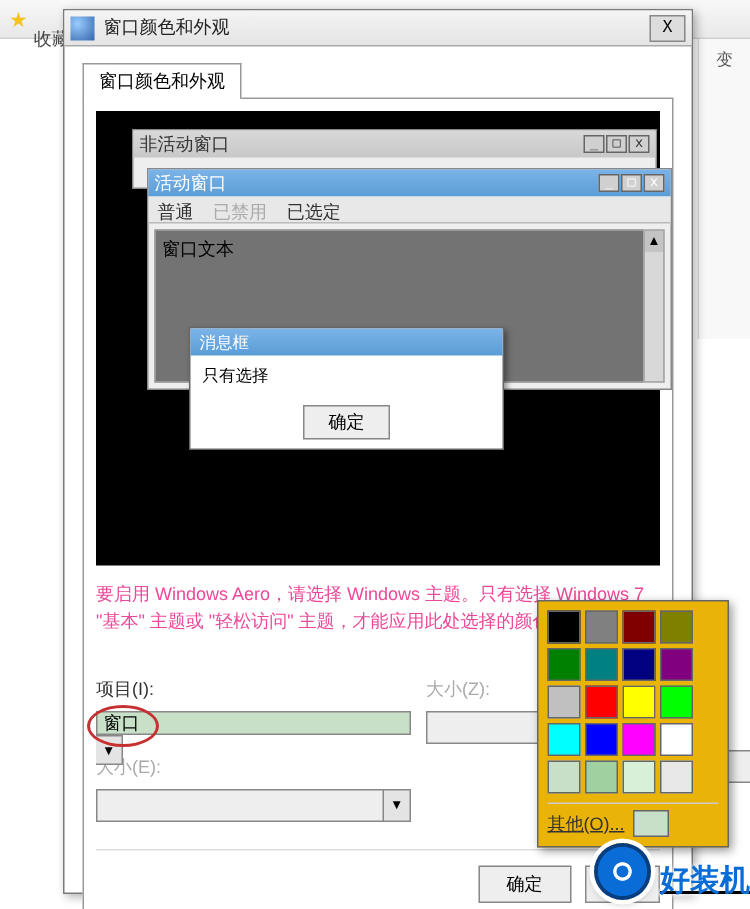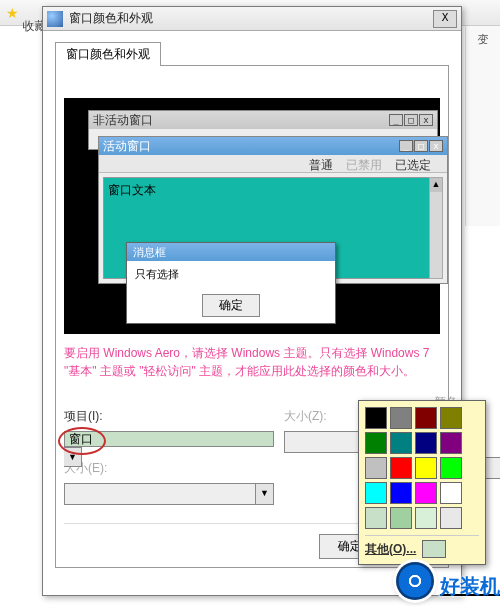--- a/index.html
+++ b/index.html
@@ -14,30 +14,30 @@
 .dialog-titlebar .appicon { width: 16px; height: 16px; background: radial-gradient(circle at 30% 30%, #9cf, #36a); margin-right: 6px; }
 .dialog-title { flex: 1; color: #222; }
 .win-btn { width: 24px; height: 18px; border: 1px solid #888; background: #ddd; margin-left: 2px; text-align: center; line-height: 14px; cursor: pointer; font-family: monospace; font-size: 11px; }
 
 .dialog-body { padding: 10px 12px; }
 
 .tab-strip { display: flex; }
 .tab { padding: 3px 10px; border: 1px solid #999; border-bottom: none; background: #fff; position: relative; top: 1px; }
 .tab-content { border: 1px solid #999; padding: 8px; background: #fff; }
 
-.preview-box { background: #000; padding: 18px 14px 14px 14px; height: 236px; position: relative; margin-top: 24px; }
+.preview-box { background: #000; padding: 18px 14px 14px 14px; height: 303px; position: relative; }
 
 .pw { position: absolute; border: 1px solid #888; background: #eee; }
 .pw-title { height: 18px; background: linear-gradient(#d8d8d8,#c8c8c8); display: flex; align-items: center; padding: 0 4px; font-size: 11px; color: #333; }
 .pw-title.active { background: linear-gradient(#7bb3e8,#5a9dd6); color: #fff; }
 .pw-ctrls { margin-left: auto; display: flex; gap: 1px; }
 .pw-btn { width: 14px; height: 12px; background: #d0d0d0; border: 1px solid #666; font-size: 9px; line-height: 10px; text-align: center; font-family: monospace; }
-.pw-menu { height: 18px; background: #e8e8e8; border-bottom: 1px solid #bbb; padding: 2px 6px; font-size: 11px; color: #333; text-align: right; }
+.pw-menu { height: 18px; background: #e8e8e8; border-bottom: 1px solid #bbb; padding: 2px 6px; font-size: 11px; color: #333; }
 .pw-menu span { margin-right: 10px; }
-.pw-client { background: #14b8a6; position: absolute; left: 4px; right: 4px; top: 40px; bottom: 4px; border: 1px solid #999; padding: 4px; font-size: 11px; }
+.pw-client { background: #737373; position: absolute; left: 4px; right: 4px; top: 40px; bottom: 4px; border: 1px solid #999; padding: 4px; font-size: 11px; }
 
 .pw1 { left: 24px; top: 12px; width: 350px; height: 40px; }
 .pw2 { left: 34px; top: 38px; width: 350px; height: 148px; }
 .msgbox { position: absolute; left: 22px; top: 64px; width: 210px; background: #fff; border: 1px solid #666; box-shadow: 2px 2px 4px rgba(0,0,0,.4); }
 .msgbox-title { height: 18px; background: linear-gradient(#7bb3e8,#5a9dd6); color: #fff; padding: 2px 6px; font-size: 11px; }
 .msgbox-body { padding: 6px 8px; font-size: 11px; }
 .msgbox-btnrow { text-align: center; padding: 6px; }
 .msgbox-btn { padding: 2px 16px; border: 1px solid #888; background: #eee; }
 
 .scrollbar-v { position: absolute; right: 4px; top: 40px; bottom: 4px; width: 14px; background: #d8d8d8; border: 1px solid #aaa; }
@@ -56,21 +56,21 @@
 .spin div { width: 14px; height: 10px; border: 1px solid #888; background: #e4e4e4; font-size: 7px; text-align: center; line-height: 8px; }
 .color-cell { display: flex; align-items: center; height: 22px; }
 .color-swatch { width: 26px; height: 20px; border: 1px solid #666; background: #c8e0c8; }
 
 .circle-mark { position: absolute; border: 2px solid #c73030; border-radius: 50%; pointer-events: none; }
 
 .dlg-buttons { margin-top: 18px; text-align: right; border-top: 1px solid #ddd; padding-top: 10px; }
 .dlg-btn { padding: 3px 18px; border: 1px solid #888; background: #eee; margin-left: 6px; }
 
 
-.color-popup { position: absolute; right: 14px; top: 400px; width: 128px; background: #fef9c3; border: 1px solid #666; box-shadow: 2px 2px 6px rgba(0,0,0,.4); padding: 6px; z-index: 50; font-weight: bold; }
+.color-popup { position: absolute; right: 14px; top: 400px; width: 128px; background: #eab308; border: 1px solid #666; box-shadow: 2px 2px 6px rgba(0,0,0,.4); padding: 6px; z-index: 50; }
 .swatches { display: grid; grid-template-columns: repeat(4, 22px); grid-auto-rows: 22px; gap: 3px; margin-bottom: 6px; }
 .swatch { border: 1px solid #666; cursor: pointer; }
 .other-row { display: flex; align-items: center; gap: 6px; border-top: 1px solid #ccc; padding-top: 4px; }
 .other-link { color: #333; text-decoration: underline; cursor: pointer; }
 .other-swatch { width: 24px; height: 18px; border: 1px solid #666; background: #c8e0c8; }
 
 .rightpanel { position: absolute; right: 0; top: 26px; width: 35px; height: 200px; border-left: 1px solid #ddd; background: #f8f8f8; }
 .rightpanel .rtitle { padding: 6px 2px; writing-mode: horizontal-tb; font-size: 11px; color: #555; text-align: center; }
 
 .watermark { position: absolute; right: 0; bottom: 6px; display: flex; align-items: flex-end; gap: 6px; z-index: 100; text-decoration: underline; }

